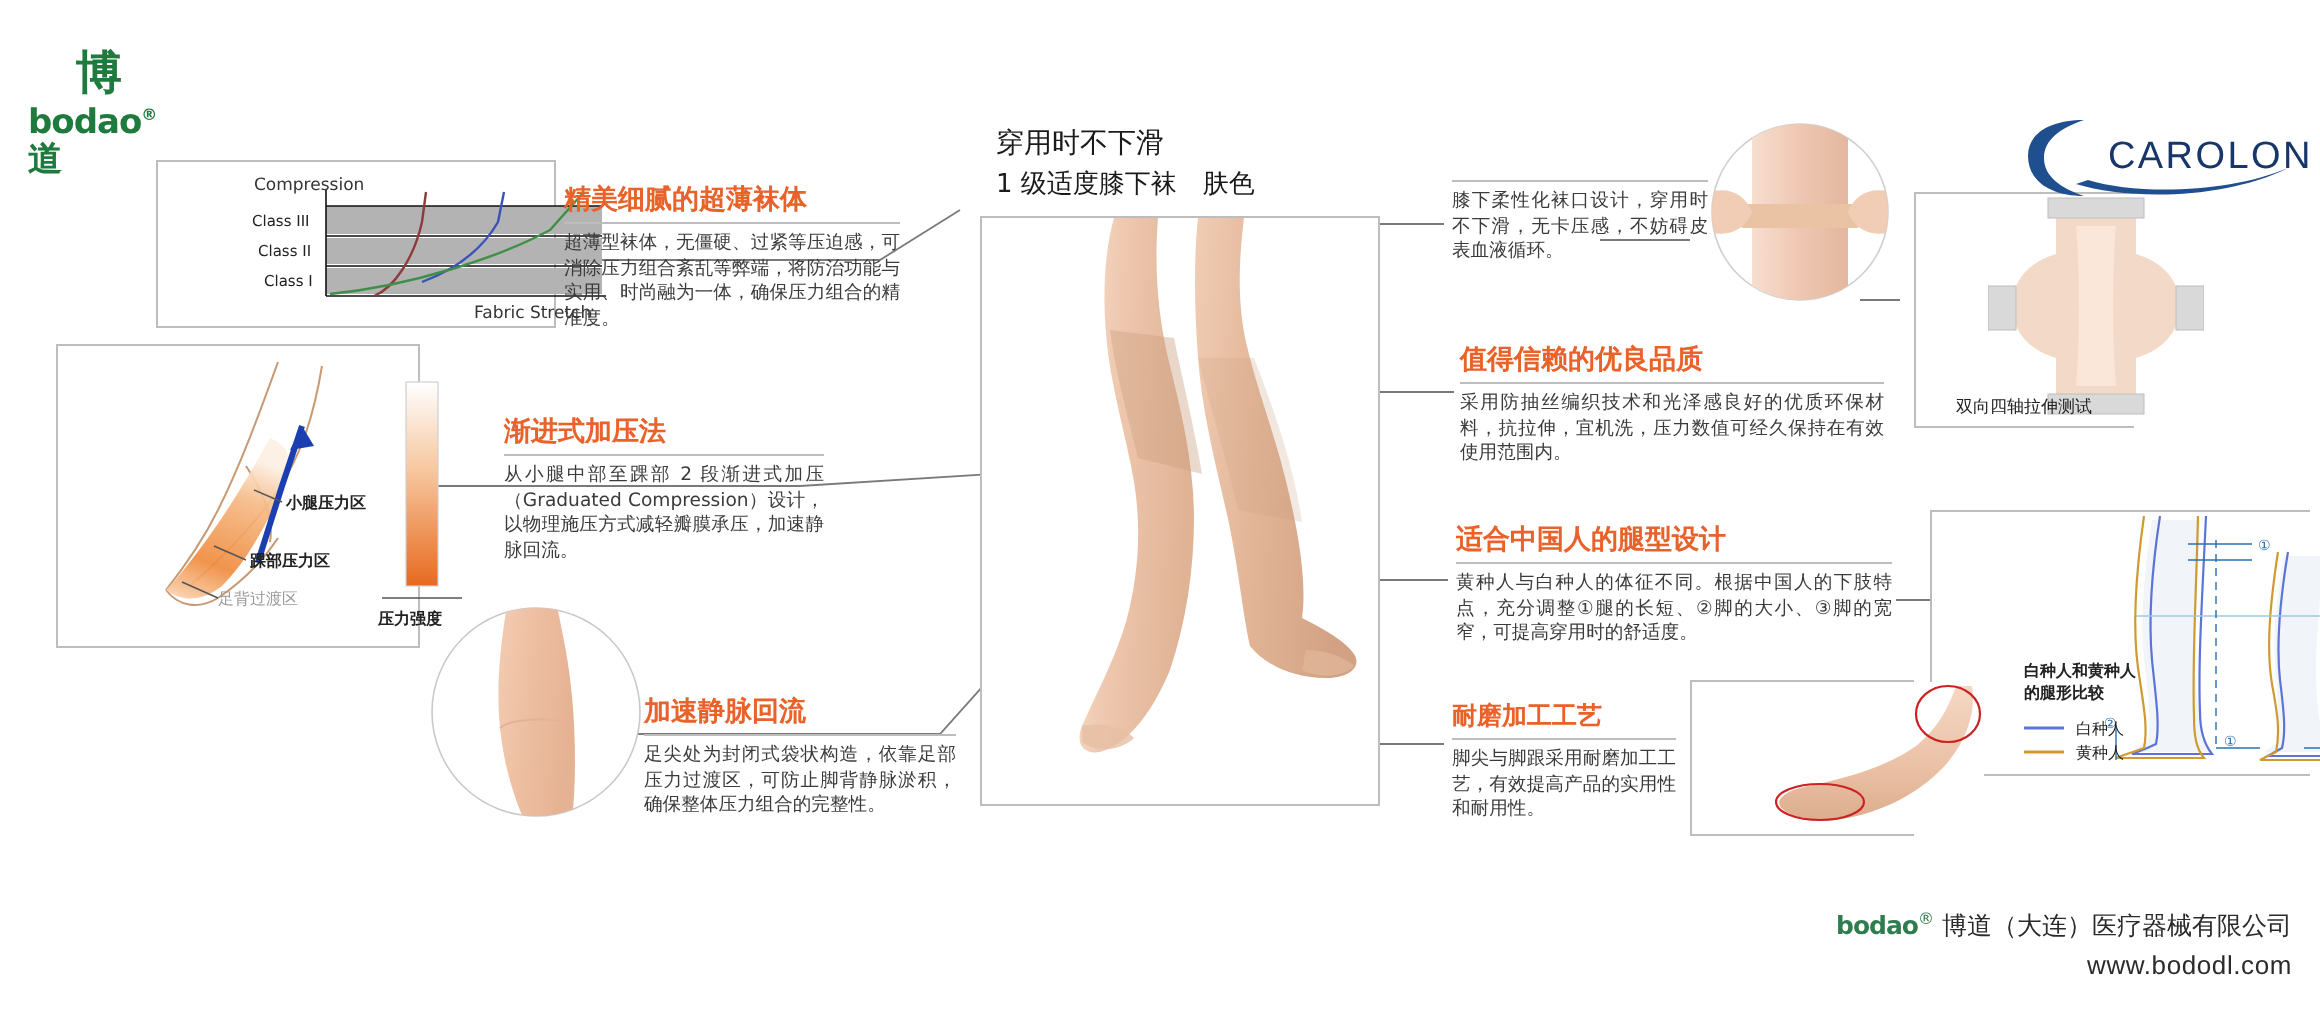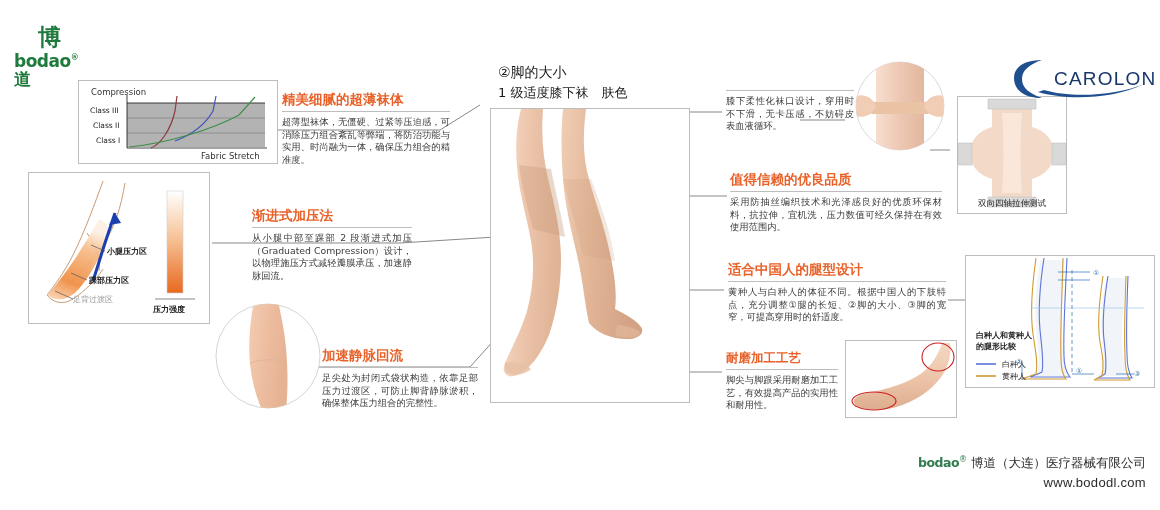--- a/index.html
+++ b/index.html
@@ -25,21 +25,21 @@
     padding-bottom:3px;white-space:nowrap;
   }
   .callout .c-rule{border-top:1px solid #bdbdbd;margin-bottom:4px;}
   .callout .c-body{
     color:#3b3b3b;font-size:9.3px;line-height:12.6px;text-align:justify;
     font-family:"DejaVu Sans",sans-serif;
   }
   .c-title.big{font-size:13.5px;}
 
   
-  .framebox{border:1px solid #bdbdbd;background:#fff;box-sizing:border-box;}
+  .framebox{border:1px solid #bdbdbd;background:#fff;box-sizing:border-box;padding-left:36px;}
 
   
   #compression-chart{left:78px;top:80px;width:200px;height:84px;}
   #compression-chart svg{display:block;}
 
   
   #pressure-diagram{left:28px;top:172px;width:182px;height:152px;}
   .zone-label{font-size:8px;fill:#222;font-family:"DejaVu Sans",sans-serif;font-weight:bold;}
   .zone-label.light{fill:#9a9a9a;font-weight:normal;}
   .gauge-cap{font-size:8px;fill:#222;font-weight:bold;font-family:"DejaVu Sans",sans-serif;}
@@ -214,21 +214,21 @@
     </defs>
     <circle cx="54" cy="56" r="52" fill="#ffffff" stroke="#c9c9c9" stroke-width="0.8"></circle>
     <g clip-path="url(#circClip)">
       <path d="M40,0 C36,22 34,44 36,64 C38,82 42,96 48,110 L72,110 C74,92 74,70 72,48 C70,26 66,12 64,0 Z" fill="url(#footG)"></path>
       <path d="M36,64 C40,60 58,58 72,62" fill="none" stroke="#e3b398" stroke-width="1"></path>
     </g>
   </svg>
 </div>
 
 <div class="abs" id="product-title">
-  <div class="t1">②脚的大小</div>
+  <div class="t1">穿用时不下滑</div>
   <div class="t2">1 级适度膝下袜　肤色</div>
 </div>
 
 <div class="abs framebox" id="product-photo">
   <svg width="198" height="293" viewBox="0 0 198 293">
     <defs>
       <linearGradient id="skinA" x1="0" y1="0" x2="1" y2="0.2">
         <stop offset="0%" stop-color="#f7ddcb"></stop>
         <stop offset="40%" stop-color="#eec7ae"></stop>
         <stop offset="100%" stop-color="#e0b395"></stop>

